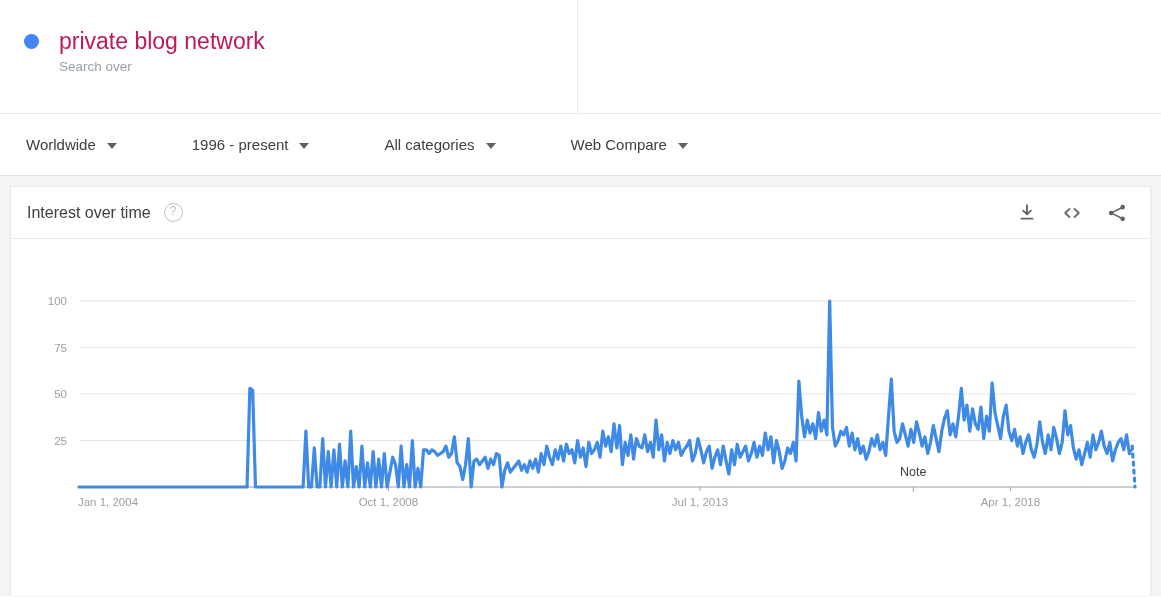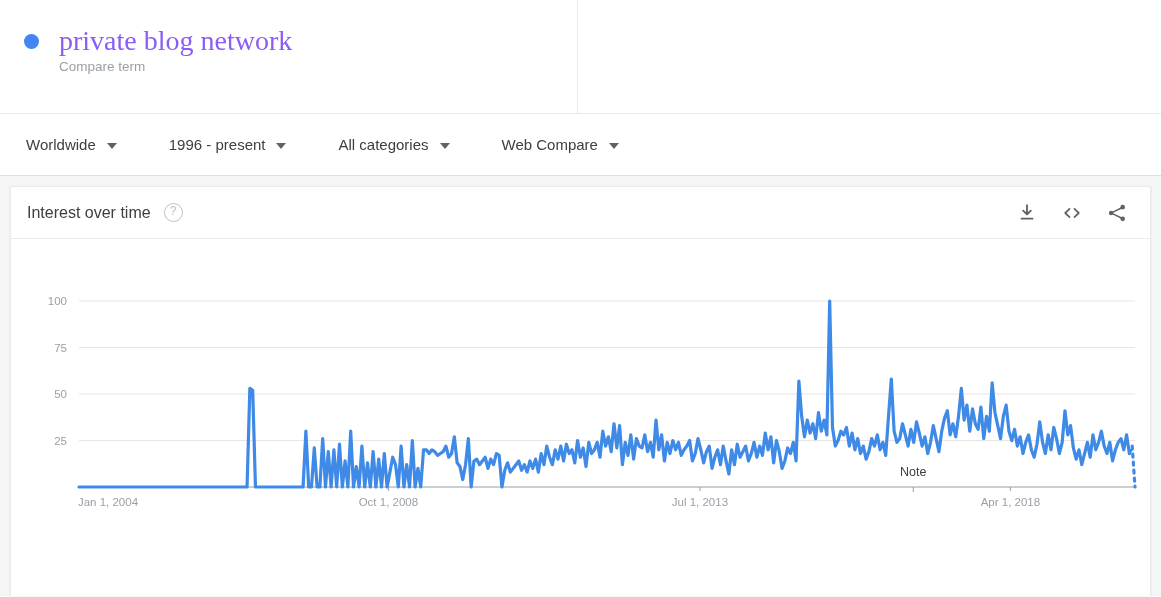--- a/index.html
+++ b/index.html
@@ -33,25 +33,24 @@
   .term-dot {
     width: 15px;
     height: 15px;
     border-radius: 50%;
     background: #4285f4;
     margin: 6px 20px 0 0;
     flex: 0 0 auto;
   }
   .term-texts { display: flex; flex-direction: column; }
   .term-title {
-    font-size: 28px;
-    color: #8b5cf6;
+    font-size: 23px;
+    color: #be185d;
     line-height: 26px;
     font-weight: 400;
-    font-family: Liberation Serif, serif;
   }
   .term-sub {
     font-size: 13.5px;
     color: #9aa0a6;
     margin-top: 4px;
     line-height: 18px;
   }
   .compare-cell {
     flex: 1;
     display: flex;
@@ -81,20 +80,21 @@
 
   
   .filter-bar {
     height: 62px;
     display: flex;
     align-items: center;
     border-bottom: 1px solid #e0e0e0;
     box-sizing: border-box;
     padding-left: 26px;
     background: #ffffff;
+    gap: 23px;
   }
   .filter {
     display: flex;
     align-items: center;
     margin-right: 52px;
     cursor: pointer;
   }
   .filter-label {
     font-size: 15px;
     color: #3c4043;
@@ -205,21 +205,21 @@
   }
 </style>
 </head>
 <body>
 
 <div class="term-bar">
   <div class="term-cell">
     <div class="term-dot"></div>
     <div class="term-texts">
       <div class="term-title">private blog network</div>
-      <div class="term-sub">Compare term</div>
+      <div class="term-sub">Search over</div>
     </div>
   </div>
 </div>
 
 <div class="filter-bar">
   <div class="filter">
     <span class="filter-label">Worldwide</span>
     <span class="caret"></span>
   </div>
   <div class="filter">

